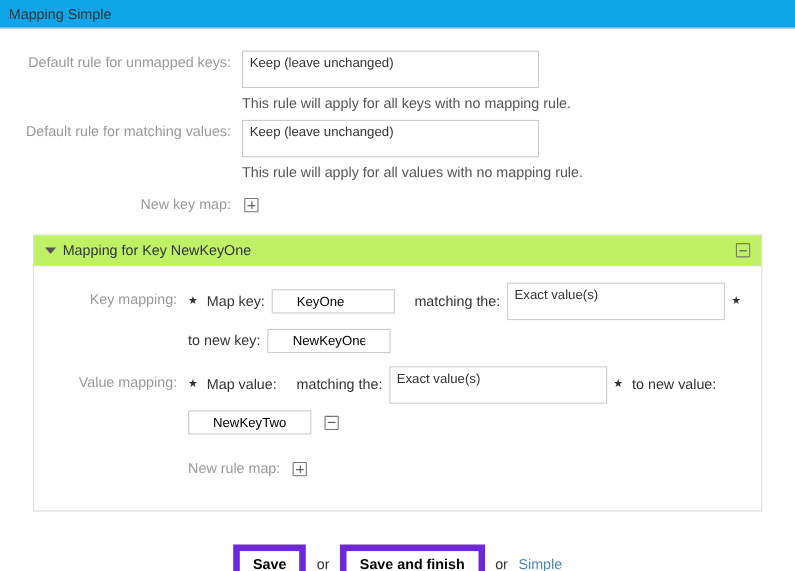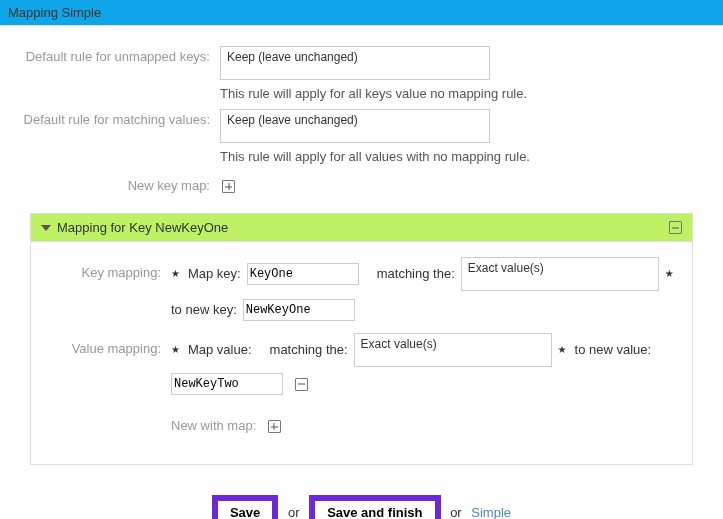--- a/index.html
+++ b/index.html
@@ -159,25 +159,25 @@
       line-height: 2;
     }
     .star {
       color: #333;
       font-size: 10px;
       vertical-align: middle;
       margin-right: 2px;
     }
     .text-input {
       border: 1px solid #ccc;
-      padding: 2px 2px;
+      padding: 2px 22px;
       font-size: 12px;
       width: 112px;
       height: 22px;
-      font-family: Liberation Mono, monospace;
+      font-family: Liberation Sans, sans-serif;
       vertical-align: middle;
     }
     .map-text {
       color: #333;
       font-size: 13px;
     }
     .inline-group {
       display: inline-flex;
       align-items: center;
       flex-wrap: wrap;
@@ -217,21 +217,21 @@
 <div class="header">
   <span>Mapping Simple</span>
 </div>
 
 <div class="content">
 
   <div class="form-row">
     <div class="form-label">Default rule for unmapped keys:</div>
     <div class="form-value">
       <div class="select-box">Keep (leave unchanged)</div>
-      <div class="helper-text">This rule will apply for all keys value no mapping rule.</div>
+      <div class="helper-text">This rule will apply for all keys with no mapping rule.</div>
     </div>
   </div>
 
   <div class="form-row">
     <div class="form-label">Default rule for matching values:</div>
     <div class="form-value">
       <div class="select-box">Keep (leave unchanged)</div>
       <div class="helper-text">This rule will apply for all values with no mapping rule.</div>
     </div>
   </div>
@@ -276,21 +276,21 @@
             <span class="star">★</span>
             <span class="map-text">Map value:</span>
             <span class="map-text gap-left">matching the:</span>
             <div class="select-box select-box-small">Exact value(s)</div>
             <span class="star">★</span>
             <span class="map-text">to new value:</span>
             <input type="text" class="text-input" value="NewKeyTwo" style="">
             <span class="minus-icon" style="margin-left:6px;"></span>
           </span>
           <div style="margin-top:18px;">
-            <span class="map-text" style="color:#999;">New with map:</span>
+            <span class="map-text" style="color:#999;">New rule map:</span>
             <span class="plus-icon" style="margin-left:8px;"></span>
           </div>
         </div>
       </div>
 
     </div>
   </div>
 
   <div class="buttons-row">
     <button class="btn">Save</button>

